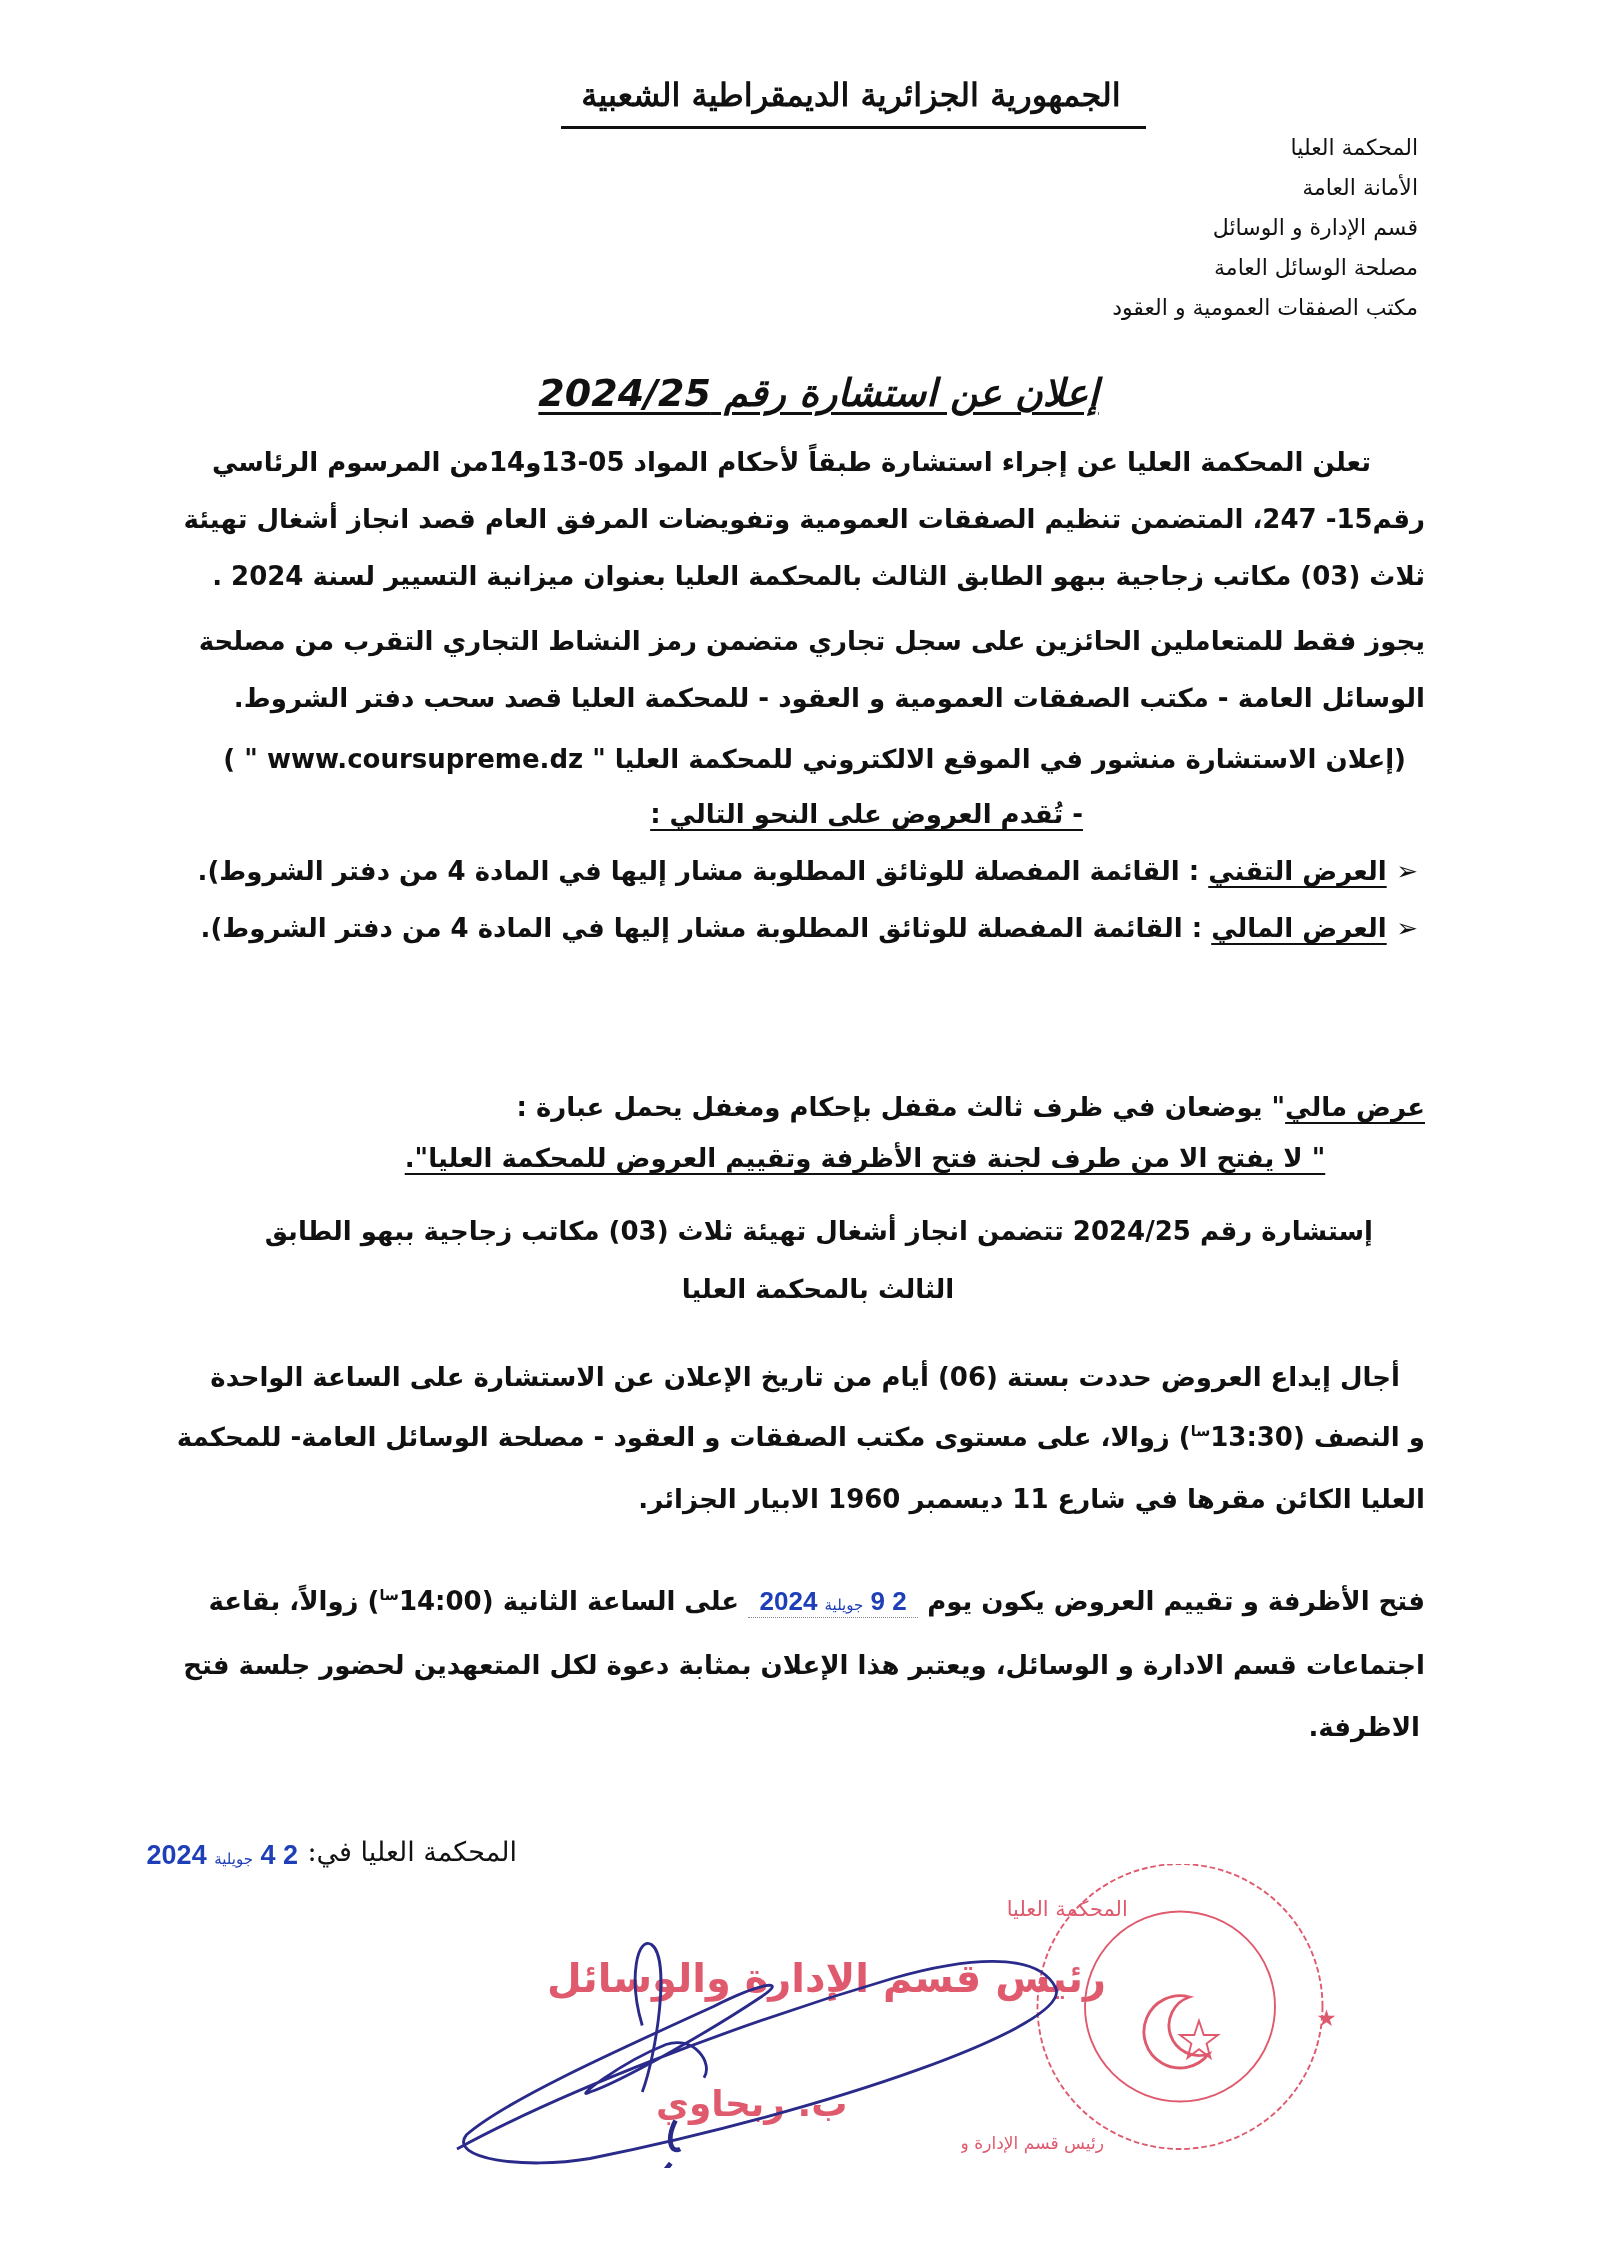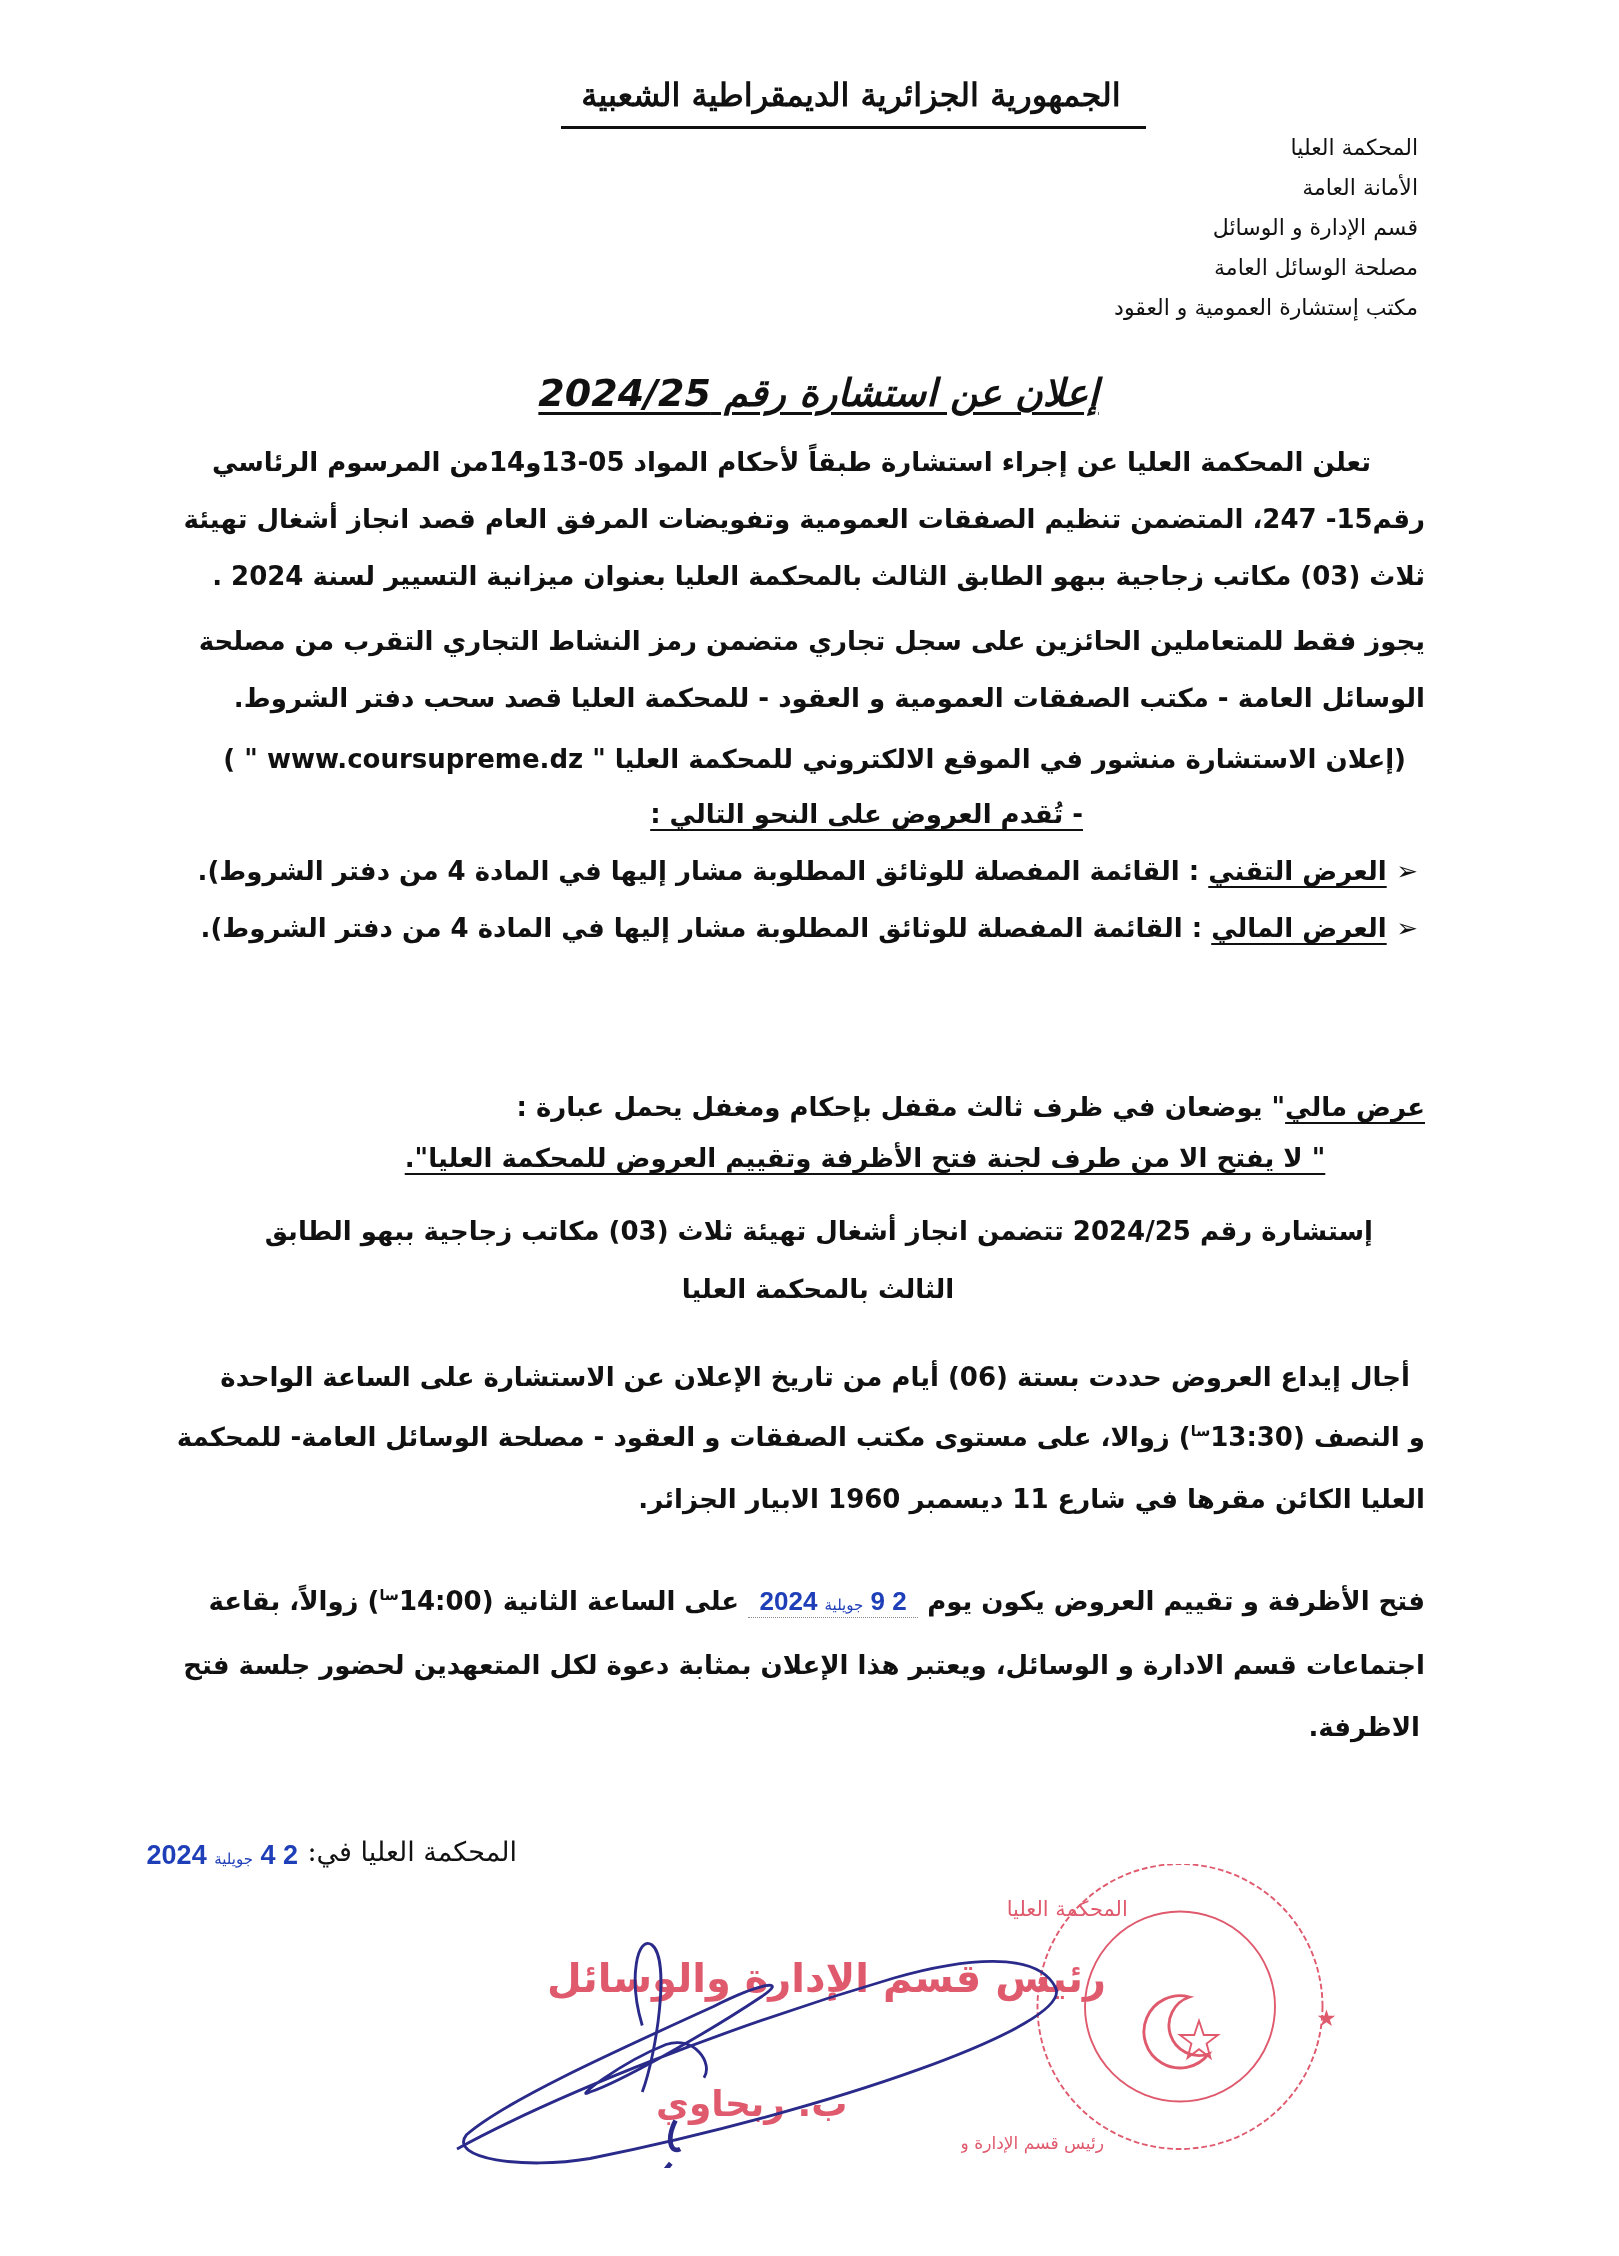--- a/index.html
+++ b/index.html
@@ -45,21 +45,21 @@
 
 <div class="page">
 
   <div class="abs republic">الجمهورية الجزائرية الديمقراطية الشعبية</div>
   <div class="abs republic-rule"></div>
 
   <div class="abs org-line" style="top:135px">المحكمة العليا</div>
   <div class="abs org-line" style="top:175px">الأمانة العامة</div>
   <div class="abs org-line" style="top:215px">قسم الإدارة و الوسائل</div>
   <div class="abs org-line" style="top:255px">مصلحة الوسائل العامة</div>
-  <div class="abs org-line" style="top:295px">مكتب إستشارة العمومية و العقود</div>
+  <div class="abs org-line" style="top:295px">مكتب الصفقات العمومية و العقود</div>
 
   <div class="abs title">إعلان عن استشارة رقم 2024/25</div>
 
   <div class="abs line" style="top:447px; right:249px">تعلن المحكمة العليا عن إجراء استشارة طبقاً لأحكام المواد 05-13و14من المرسوم الرئاسي</div>
   <div class="abs line" style="top:504px">رقم15- 247، المتضمن تنظيم الصفقات العمومية وتفويضات المرفق العام قصد انجاز أشغال تهيئة</div>
   <div class="abs line" style="top:561px">ثلاث (03) مكاتب زجاجية ببهو الطابق الثالث بالمحكمة العليا بعنوان ميزانية التسيير لسنة 2024 .</div>
 
   <div class="abs line" style="top:683px">الوسائل العامة - مكتب الصفقات العمومية و العقود - للمحكمة العليا قصد سحب دفتر الشروط.</div>
   <div class="abs line" style="top:626px">يجوز فقط للمتعاملين الحائزين على سجل تجاري متضمن رمز النشاط التجاري التقرب من مصلحة</div>
 
@@ -77,21 +77,21 @@
   </div>
 
   <div class="abs line" style="top:1092px">
     <span class="u">عرض مالي</span><span>" يوضعان في ظرف ثالث مقفل بإحكام ومغفل يحمل عبارة :</span>
   </div>
   <div class="abs center-line u" style="top:1143px; left:247px">" لا يفتح الا من طرف لجنة فتح الأظرفة وتقييم العروض للمحكمة العليا".</div>
 
   <div class="abs line" style="top:1216px; right:247px">إستشارة رقم 2024/25 تتضمن انجاز أشغال تهيئة ثلاث (03) مكاتب زجاجية ببهو الطابق</div>
   <div class="abs center-line" style="top:1274px; left:200px">الثالث بالمحكمة العليا</div>
 
-  <div class="abs line" style="top:1362px; right:210px">أجال إيداع العروض حددت بستة (06) أيام من تاريخ الإعلان عن الاستشارة على الساعة الواحدة</div>
+  <div class="abs line" style="top:1362px; right:220px">أجال إيداع العروض حددت بستة (06) أيام من تاريخ الإعلان عن الاستشارة على الساعة الواحدة</div>
   <div class="abs line" style="top:1422px">
     <span>و النصف (</span><span>13:30</span><span class="sup">سا</span><span>) زوالا، على مستوى مكتب الصفقات و العقود - مصلحة الوسائل العامة- للمحكمة</span>
   </div>
   <div class="abs line" style="top:1484px">العليا الكائن مقرها في شارع 11 ديسمبر 1960 الابيار الجزائر.</div>
 
   <div class="abs line" style="top:1586px">
     <span>فتح الأظرفة و تقييم العروض يكون يوم</span>
     <span class="dotted handwritten">
       <span>2 9</span>
       <span class="hw-small">جويلية</span>

